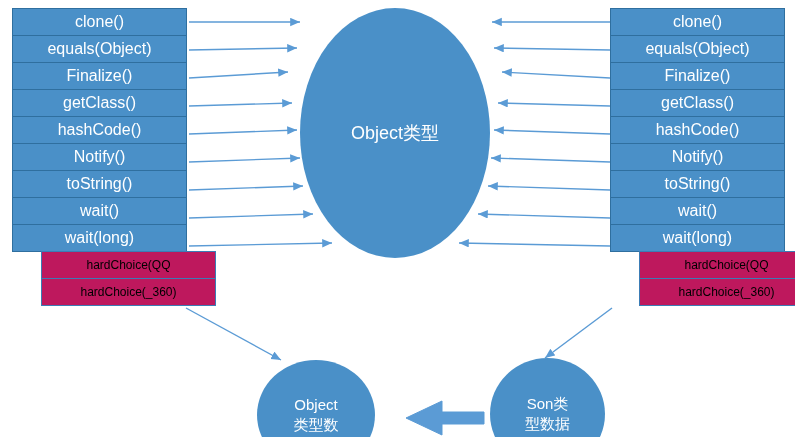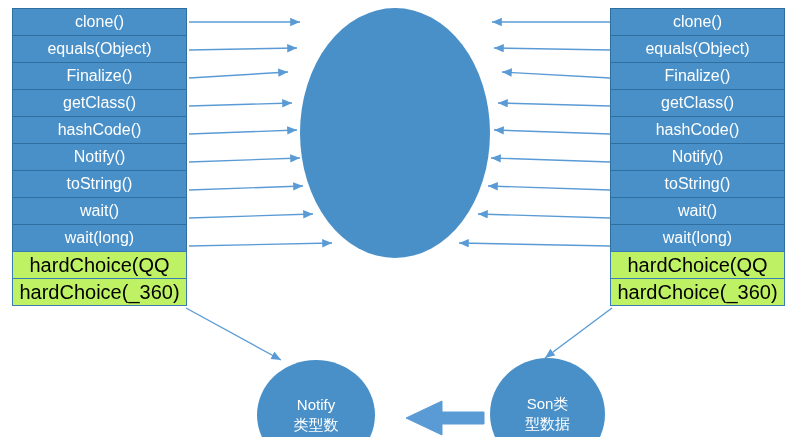--- a/index.html
+++ b/index.html
@@ -41,24 +41,25 @@
     text-align: center;
     font-size: 16px;
     color: #ffffff;
     background: #4a90c8;
     border: 1px solid #2f6f9f;
     margin-bottom: -1px;
     white-space: nowrap;
     overflow: hidden;
   }
   .mrow.plain {
-    background: #bef264;
+    background: #be185d;
     color: #000000;
     border: 1px solid #3b7cb5;
-    font-size: 20px;
+    font-size: 12px;
+    margin-left: 29px;
   }
   .ellipse {
     position: absolute;
     background: #4a90c8;
     border-radius: 50%;
     color: #ffffff;
     text-align: center;
     display: flex;
     align-items: center;
     justify-content: center;
@@ -152,26 +153,27 @@
     <div class="mrow">Notify()</div>
     <div class="mrow">toString()</div>
     <div class="mrow">wait()</div>
     <div class="mrow">wait(long)</div>
     <div class="mrow plain">hardChoice(QQ</div>
     <div class="mrow plain">hardChoice(_360)</div>
   </div>
 
   <div class="ellipse" id="object-ellipse">
     <div class="txt">
+      <div>Object类型</div>
     </div>
   </div>
 
   <div class="ellipse" id="father-ellipse">
     <div class="txt">
-      <div>Notify</div>
+      <div>Object</div>
       <div>类型数</div>
     </div>
   </div>
 
   <div class="ellipse" id="son-ellipse">
     <div class="txt">
       <div>Son类</div>
       <div>型数据</div>
     </div>
   </div>

